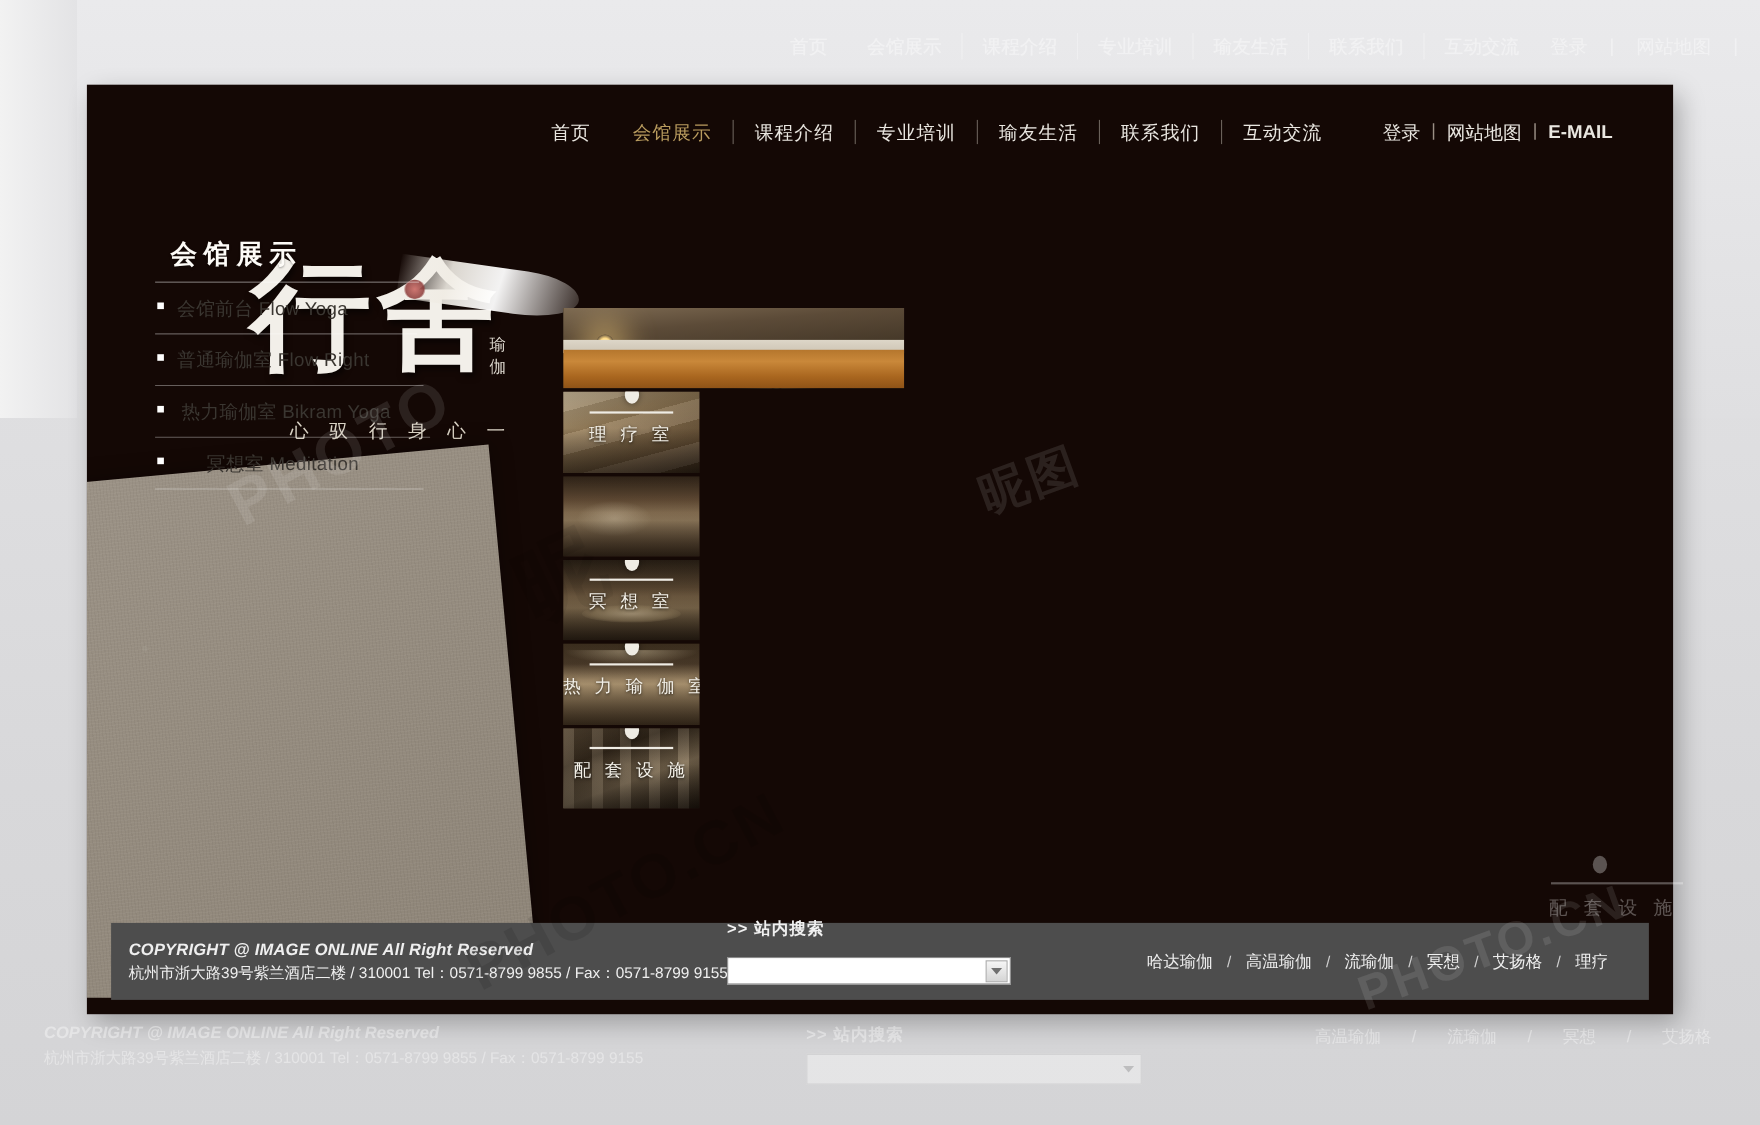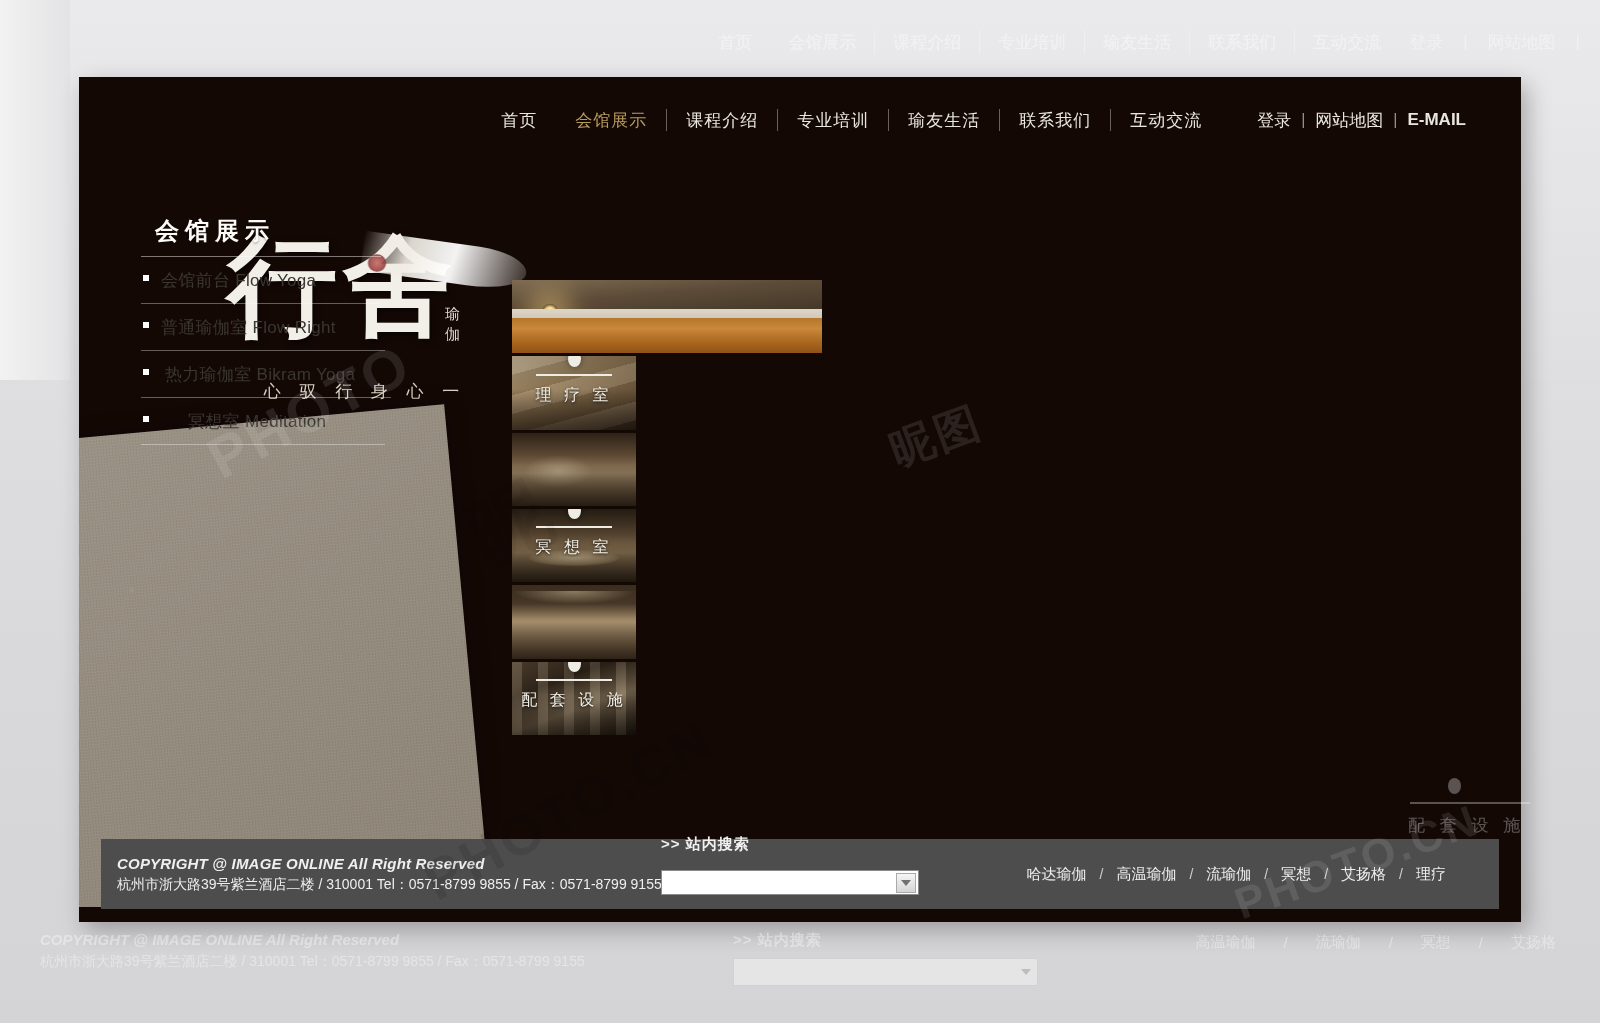--- a/index.html
+++ b/index.html
@@ -254,21 +254,21 @@
     background:linear-gradient(180deg,#f6f6f6,#d5d5d5);
     border:1px solid #aaa;
     display:flex; align-items:center; justify-content:center;
   }
   .f-select .arrow i{
     width:0;height:0;border-left:5px solid transparent;border-right:5px solid transparent;
     border-top:6px solid #707070; display:block;
   }
   .f-links{
     flex:1; display:flex; align-items:center; justify-content:flex-end;
-    padding-right:40px; gap:0;
+    padding-right:24px; gap:0;
   }
   .f-links a{
     color:#efefef; font-size:15px; text-decoration:none; padding:0 13px; white-space:nowrap;
   }
   .f-links .sl{ color:#cfcfcf; font-size:14px; }
 
   
   .ghost-bottom{
     position:absolute; left:0; bottom:0; width:1600px; height:100px;
     opacity:.38; pointer-events:none;
@@ -437,20 +437,25 @@
       <div class="cap">
         <div class="dot"></div>
         <div class="ul"></div>
         <div class="txt">冥 想 室</div>
       </div>
     </div>
 
     <div class="thumb t4">
       <div class="img"></div>
       <div class="veil"></div>
+      <div class="cap">
+        <div class="dot"></div>
+        <div class="ul"></div>
+        <div class="txt">热 力 瑜 伽 室</div>
+      </div>
     </div>
 
     <div class="thumb t5">
       <div class="img"></div>
       <div class="veil"></div>
       <div class="cap">
         <div class="dot"></div>
         <div class="ul"></div>
         <div class="txt">配 套 设 施</div>
       </div>

